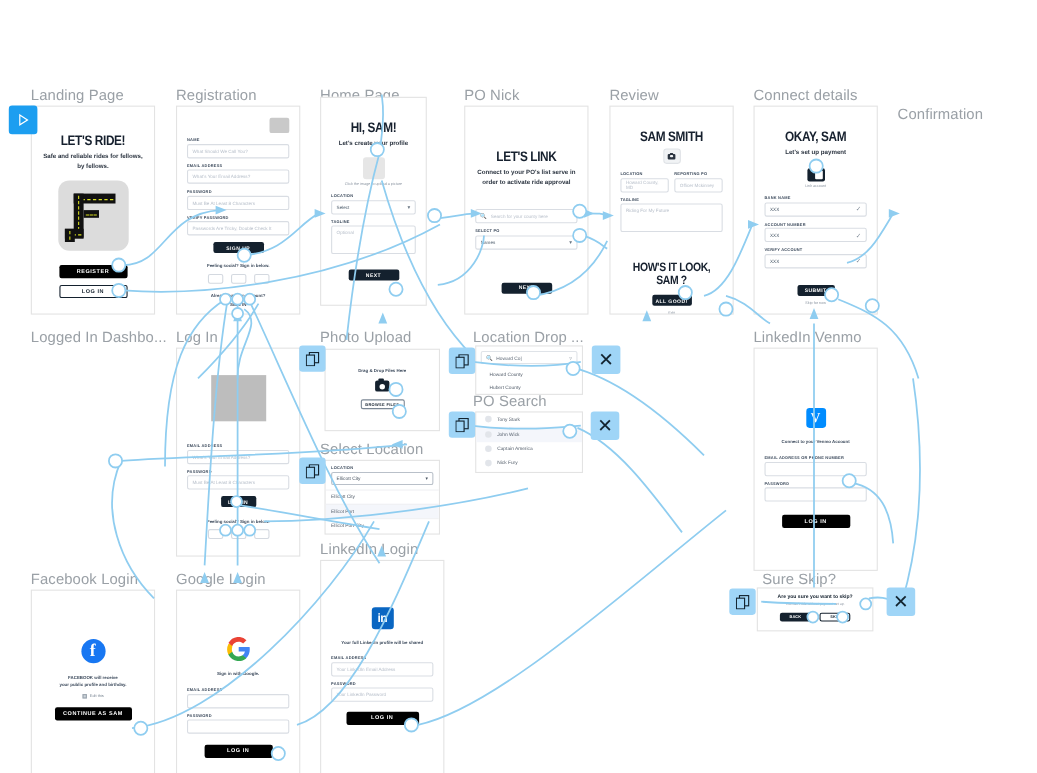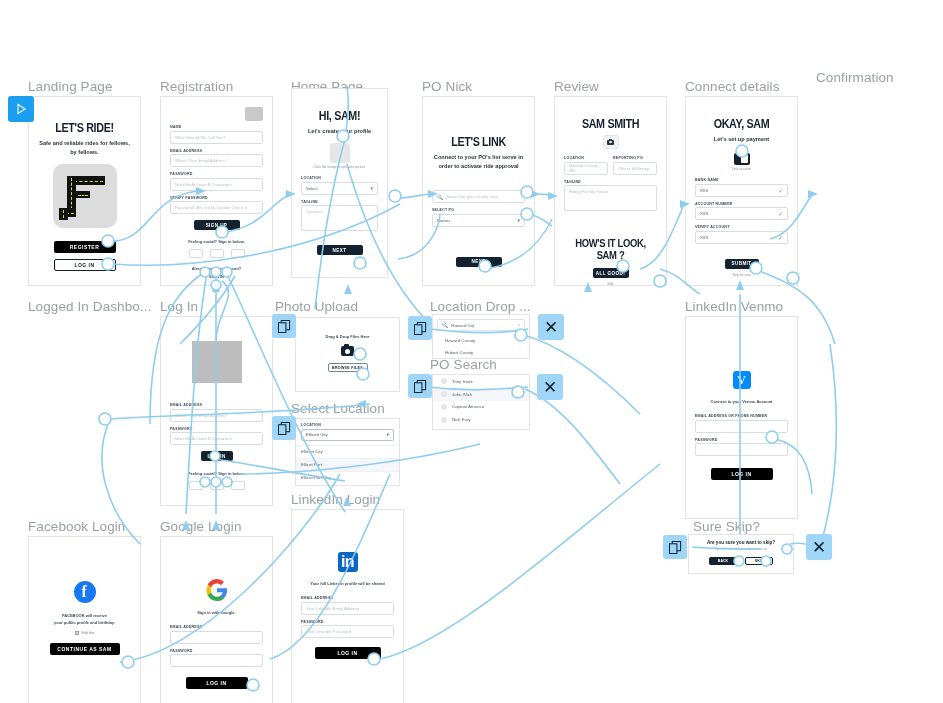--- a/index.html
+++ b/index.html
@@ -146,21 +146,21 @@
   .chip-x { position:absolute; background:#9fd5f7; width:26px;height:26px;border-radius:3px;
     display:flex;align-items:center;justify-content:center;color:#12232f;font-size:17px; z-index:8;}
   .play {
     position:absolute; background:#1c9ef0; width:26px;height:26px;border-radius:3px;
     display:flex;align-items:center;justify-content:center; z-index:8;
   }
 
   
   .fb { width:22px;height:22px;border-radius:50%;background:#1877f2;margin:0 auto;position:relative;}
   .fb:after{content:"f";position:absolute;color:#fff;font-weight:bold;font-size:16px;left:8px;top:2px;font-family:"Liberation Serif",serif;}
-  .li { width:20px;height:20px;border-radius:3px;background:#0a66c2;margin:0 auto;display:flex;align-items:center;justify-content:center;color:#fff;font-weight:bold;font-size:16px;letter-spacing:-.5px;}
+  .li { width:20px;height:20px;border-radius:3px;background:#0a66c2;margin:0 auto;display:flex;align-items:center;justify-content:center;color:#fff;font-weight:bold;font-size:11px;letter-spacing:-.5px;}
   .vm { width:18px;height:18px;border-radius:3px;background:#008CFF;margin:0 auto;display:flex;align-items:center;justify-content:center;color:#fff;font-weight:bold;font-size:12px;font-family:"Liberation Serif",serif;}
   .gg { font-size:20px;font-weight:bold;margin:0 auto;text-align:center;line-height:1;font-family:"Liberation Sans",sans-serif;}
 
   .cb { display:flex;align-items:center;justify-content:center;gap:3px;font-size:3.6px;color:#7b8794;margin-top:6px;}
   .cb .sq{width:4px;height:4px;border:1px solid #9aa3ad;background:#cfd6dd;}
 
   .search-ico { font-size:5px; color:#8b95a1; }
   .modal-sm { position:absolute; background:#fff; border:1px solid #e3e3e3; }
 </style>
 </head>
@@ -415,21 +415,21 @@
       <div class="lbl">VERIFY ACCOUNT</div>
       <div class="inp">
         <span class="val">XXX</span>
         <span class="tick">✓</span>
       </div>
       <div class="btn-dark" style="margin-top:15px;width:34px">SUBMIT</div>
       <div class="micro" style="margin-top:4px">Skip for now</div>
     </div>
   </div>
 
-  <div class="frame-title" style="left:816px;top:26px">Confirmation</div>
+  <div class="frame-title" style="left:816px;top:52px">Confirmation</div>
 
   <div class="frame-title" style="left:28px;top:255px">Logged In Dashbo...</div>
 
   <div class="frame-title" style="left:160px;top:255px">Log In</div>
   <div class="frame" style="left:160px;top:272px;width:113px;height:190px">
     <div class="scr">
       <div class="photo-ph big" style="margin-top:14px"></div>
       <div class="lbl" style="margin-top:20px">EMAIL ADDRESS</div>
       <div class="inp">
           <span>What's Your Email Address?</span>
@@ -441,21 +441,21 @@
       <div class="btn-dark" style="margin-top:6px;width:32px">LOG IN</div>
       <div class="tiny b" style="margin-top:10px">Feeling social? Sign in below.</div>
       <div class="socialrow">
         <div class="socialdot"></div>
         <div class="socialdot"></div>
         <div class="socialdot"></div>
       </div>
     </div>
   </div>
 
-  <div class="frame-title" style="left:275px;top:255px">Photo Upload</div>
+  <div class="frame-title" style="left:291px;top:255px">Photo Upload</div>
   <div class="frame" style="left:295px;top:273px;width:105px;height:75px">
     <div class="scr" style="padding-top:16px">
       <div class="tiny b">Drag &amp; Drop Files Here</div>
       <div style="margin:7px auto 0;width:13px;height:10px;background:#14212e;border-radius:2px;position:relative">
         <div style="position:absolute;left:4px;top:2.5px;width:5px;height:5px;border-radius:50%;background:#fff"></div>
         <div style="position:absolute;left:3px;top:-2px;width:5px;height:2.5px;background:#14212e;border-radius:1px"></div>
       </div>
       <div style="margin:7px auto 0;width:40px;height:9px;border:1px solid #7b8794;border-radius:2px;display:flex;align-items:center;justify-content:center;font-size:3.6px;font-weight:bold;color:#14212e;letter-spacing:.3px">BROWSE FILES</div>
     </div>
   </div>

